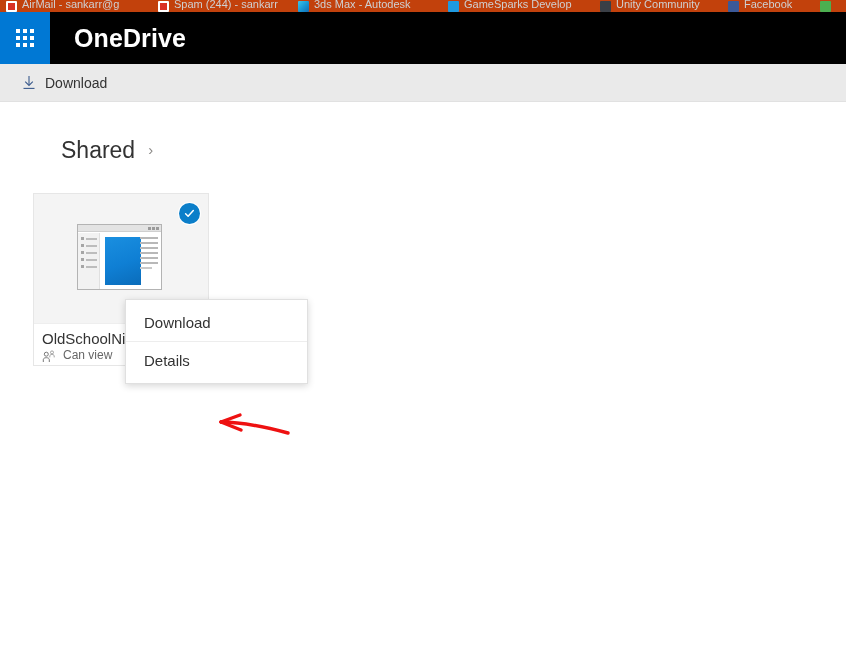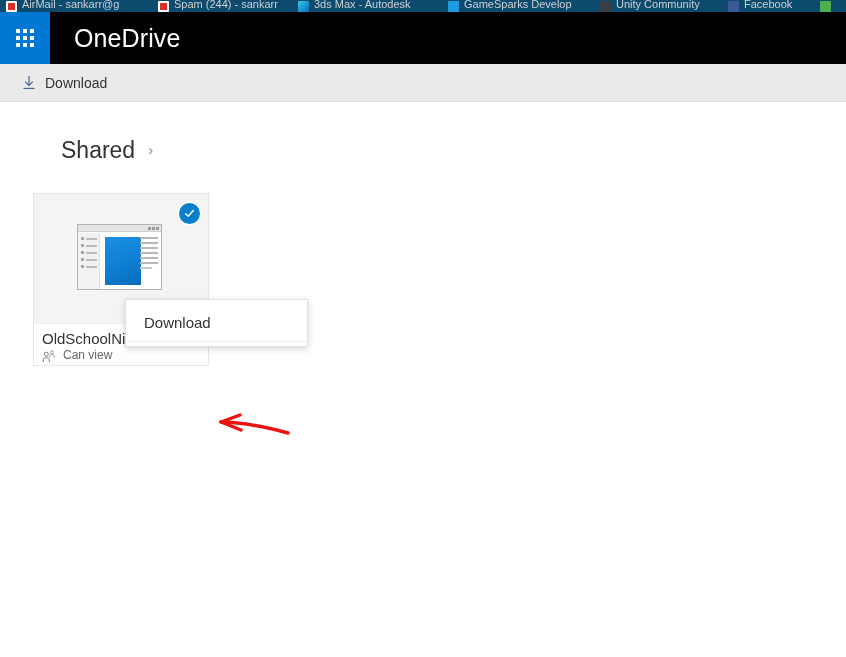--- a/index.html
+++ b/index.html
@@ -11,21 +11,21 @@
     background: #ffffff;
     font-family: "Liberation Sans", sans-serif;
     -webkit-font-smoothing: antialiased;
   }
 
   
   .tabstrip {
     position: absolute;
     top: 0; left: 0;
     width: 846px; height: 19px;
-    background: #0c4a6e;
+    background: #c2410c;
     overflow: hidden;
     white-space: nowrap;
   }
   .tab {
     display: inline-block;
     height: 12px;
     vertical-align: top;
     position: relative;
     overflow: hidden;
     padding-left: 22px;
@@ -90,21 +90,21 @@
     display: block;
     width: 4px; height: 4px;
     background: #ffffff;
   }
   .brand {
     position: absolute;
     left: 74px; top: 0;
     height: 52px;
     line-height: 52px;
     font-size: 25px;
-    font-weight: 400;
+    font-weight: 700;
     color: #ffffff;
     letter-spacing: 0.1px;
     cursor: pointer;
   }
 
   
   .commandbar {
     position: absolute;
     top: 64px; left: 0;
     width: 846px; height: 38px;
@@ -459,20 +459,21 @@
           </svg>
         </span>
         <span class="share-txt">Can view</span>
       </div>
     </div>
   </div>
 
   <div class="ctxmenu">
     <div class="ctx-item">Download</div>
     <div class="ctx-sep"></div>
+    <div class="ctx-item">Details</div>
   </div>
 
   <div class="annot-arrow">
     <svg width="80" height="34" viewBox="0 0 80 34">
       <path d="M5 11 C 22 11, 46 15, 72 22" stroke="#ee1111" stroke-width="3.4" fill="none" stroke-linecap="round"></path>
       <path d="M5 11 L 24 4" stroke="#ee1111" stroke-width="3.4" fill="none" stroke-linecap="round"></path>
       <path d="M5 11 L 25 19" stroke="#ee1111" stroke-width="3.4" fill="none" stroke-linecap="round"></path>
     </svg>
   </div>
 

